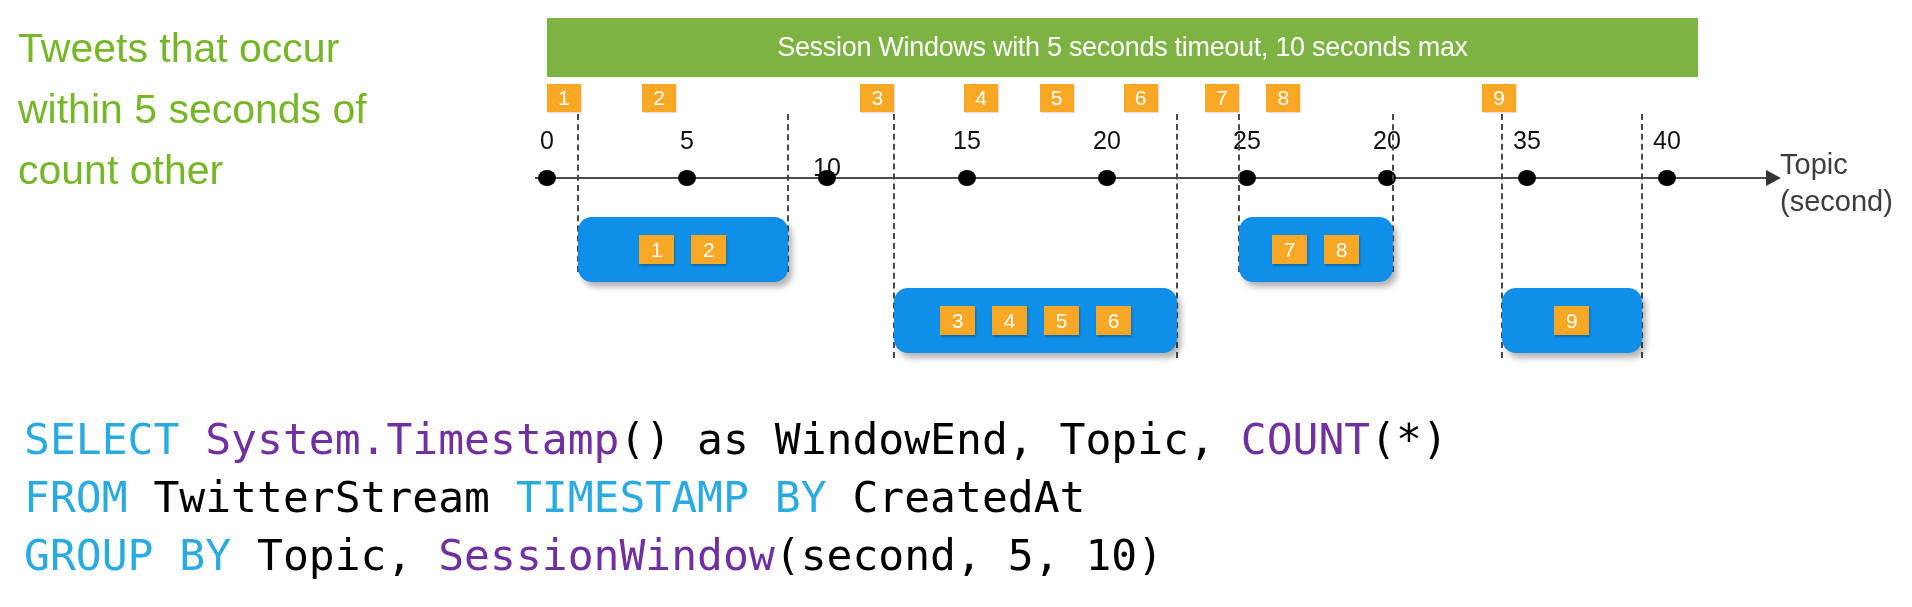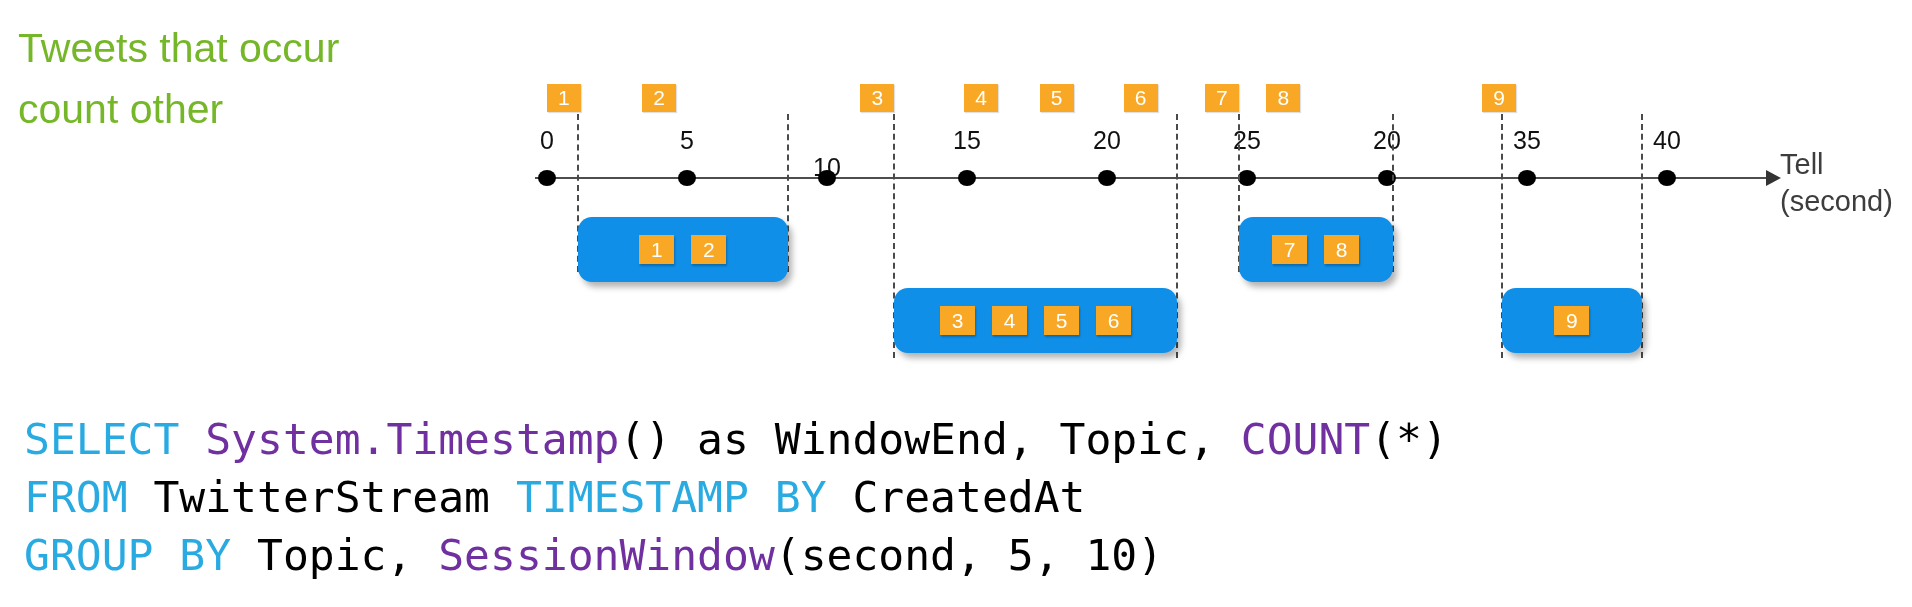--- a/index.html
+++ b/index.html
@@ -63,29 +63,33 @@
   .tok-fn{color:var(--function-purple);margin-top:39px;}
   .tok-plain{color:var(--code-black);}
 </style>
 </head>
 <body>
 
 <div id="slide">
 
   <div id="query-hint">
     <div>Tweets that occur</div>
+    <div>within 5 seconds of</div>
     <div>count other</div>
   </div>
 
+  <div id="banner">
+    <span>Session Windows with 5 seconds timeout, 10 seconds max</span>
+  </div>
 
   <div id="timeline">
     <div id="axis-line"></div>
     <div id="axis-arrow"></div>
     <div id="axis-label">
-      <div>Tell</div>
+      <div>Topic</div>
       <div>(second)</div>
     </div>
     <div id="ticks">
         <div class="tick-label" style="left: 547px;">0</div>
         <div class="tick-dot" style="left: 547px;"></div>
         <div class="tick-label" style="left: 687px;">5</div>
         <div class="tick-dot" style="left: 687px;"></div>
         <div class="tick-label" style="left: 827px; margin-top: 27px;">10</div>
         <div class="tick-dot" style="left: 827px;"></div>
         <div class="tick-label" style="left: 967px;">15</div>

